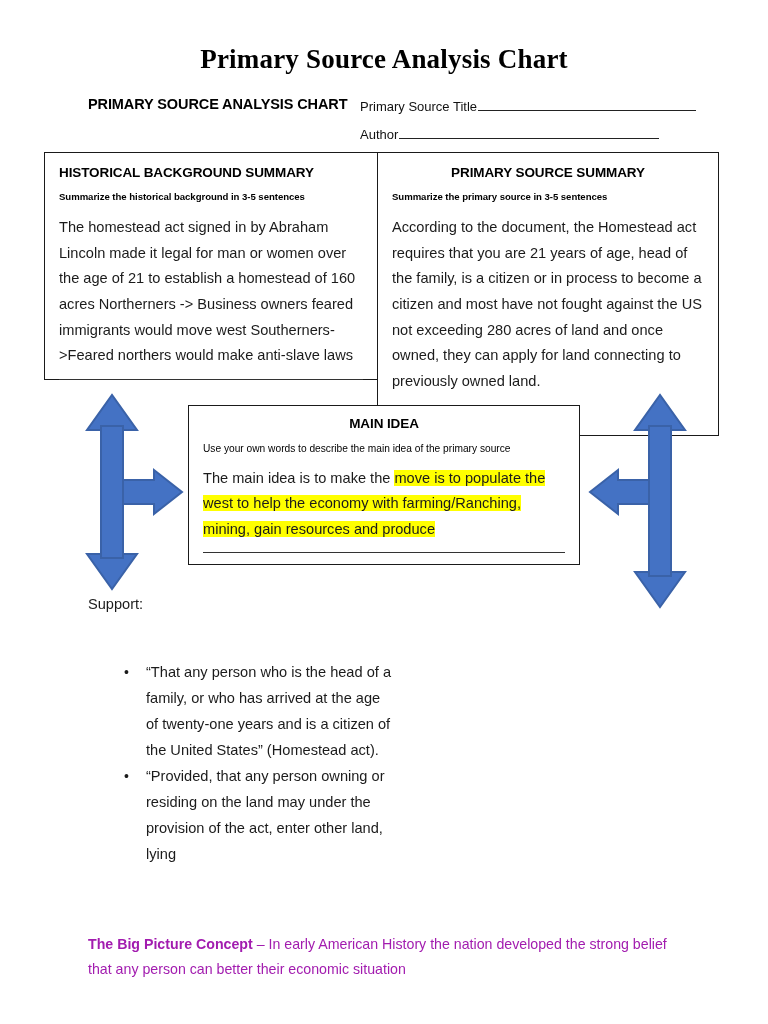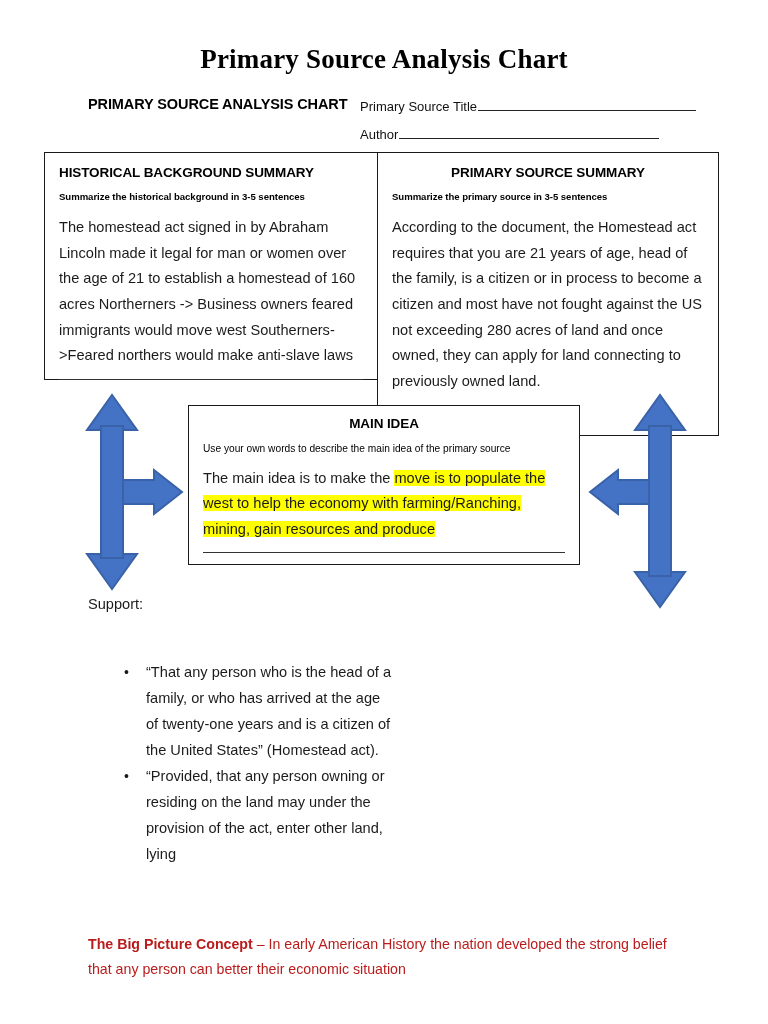--- a/index.html
+++ b/index.html
@@ -198,21 +198,21 @@
   }
 
   
   #big-picture {
     position: absolute;
     left: 88px;
     top: 932px;
     width: 600px;
     font-size: 14.2px;
     line-height: 1.75;
-    color: #b91c1c;
+    color: #a21caf;
   }
   #big-picture b { font-weight: bold; }
 
   
   .arrow-svg {
     position: absolute;
     overflow: visible;
   }
   #arrow-left  { left: 82px;  top: 392px; }
   #arrow-right { left: 586px; top: 392px; }

